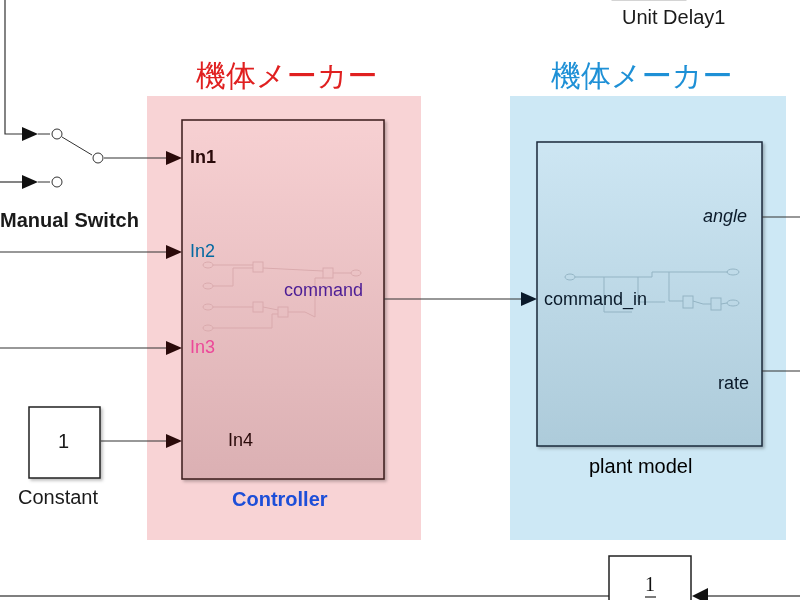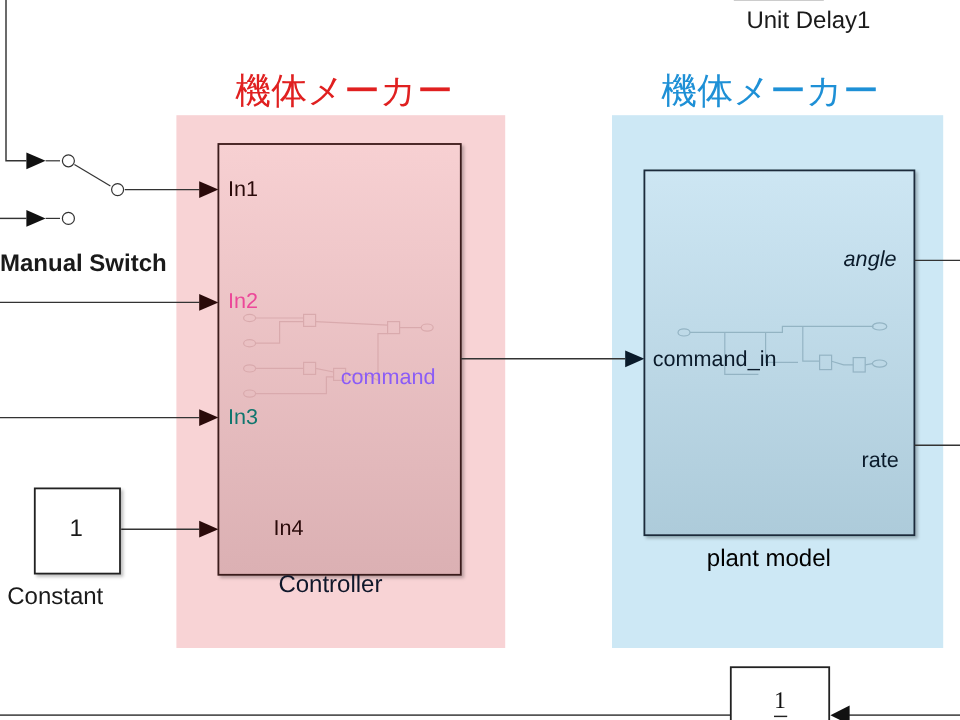--- a/index.html
+++ b/index.html
@@ -131,27 +131,27 @@
   <line x1="645" y1="597" x2="656" y2="597" stroke="#222" stroke-width="1.2"></line>
   <g>
     <line x1="706" y1="596" x2="800" y2="596" stroke="#555" stroke-width="1.5"></line>
     <polygon points="692,596 708,588 708,604" fill="#111"></polygon>
   </g>
 </svg>
 
 <div class="abs label" style="left:0px;top:209px;font-weight:bold;">Manual Switch</div>
 
 <div class="abs label" style="left:58px;top:430px;font-size:20px;">1</div>
-<div class="abs label" style="left:6px;top:486px;">Constant</div>
+<div class="abs label" style="left:18px;top:486px;">Constant</div>
 
-<div class="abs label" style="left:190px;top:147px;font-size:18px;color:#2a0a0a;">In1</div>
-<div class="abs label" style="left:190px;top:241px;font-size:18px;color:#ec4899;">In2</div>
-<div class="abs label" style="left:190px;top:337px;font-size:18px;color:#0f766e;">In3</div>
+<div class="abs label" style="left:190px;top:147px;font-size:18px;color:#2a0a0a;font-weight:bold;">In1</div>
+<div class="abs label" style="left:190px;top:241px;font-size:18px;color:#0369a1;">In2</div>
+<div class="abs label" style="left:190px;top:337px;font-size:18px;color:#ec4899;">In3</div>
 <div class="abs label" style="left:190px;top:430px;font-size:18px;color:#2a0a0a;margin-left:38px;">In4</div>
-<div class="abs label" style="left:284px;top:304px;font-size:18px;color:#8b5cf6;">command</div>
-<div class="abs label" style="left:232px;top:476px;color:#0f172a;">Controller</div>
+<div class="abs label" style="left:284px;top:280px;font-size:18px;color:#4c1d95;">command</div>
+<div class="abs label" style="left:232px;top:488px;color:#1d4ed8;font-weight:bold;">Controller</div>
 
 <div class="abs label" style="left:544px;top:289px;font-size:18px;color:#0a1a2a;">command_in</div>
 <div class="abs label" style="left:703px;top:206px;font-size:18px;color:#0a1a2a;font-style:italic;">angle</div>
 <div class="abs label" style="left:718px;top:360px;font-size:18px;color:#0a1a2a;margin-top:13px;">rate</div>
 <div class="abs label" style="left:589px;top:455px;color:#000000;">plant model</div>
 
 <div class="abs" style="left:645px;top:573px;font-family:'Liberation Serif', serif;font-size:20px;color:#111;">1</div>
 
 </body></html>

